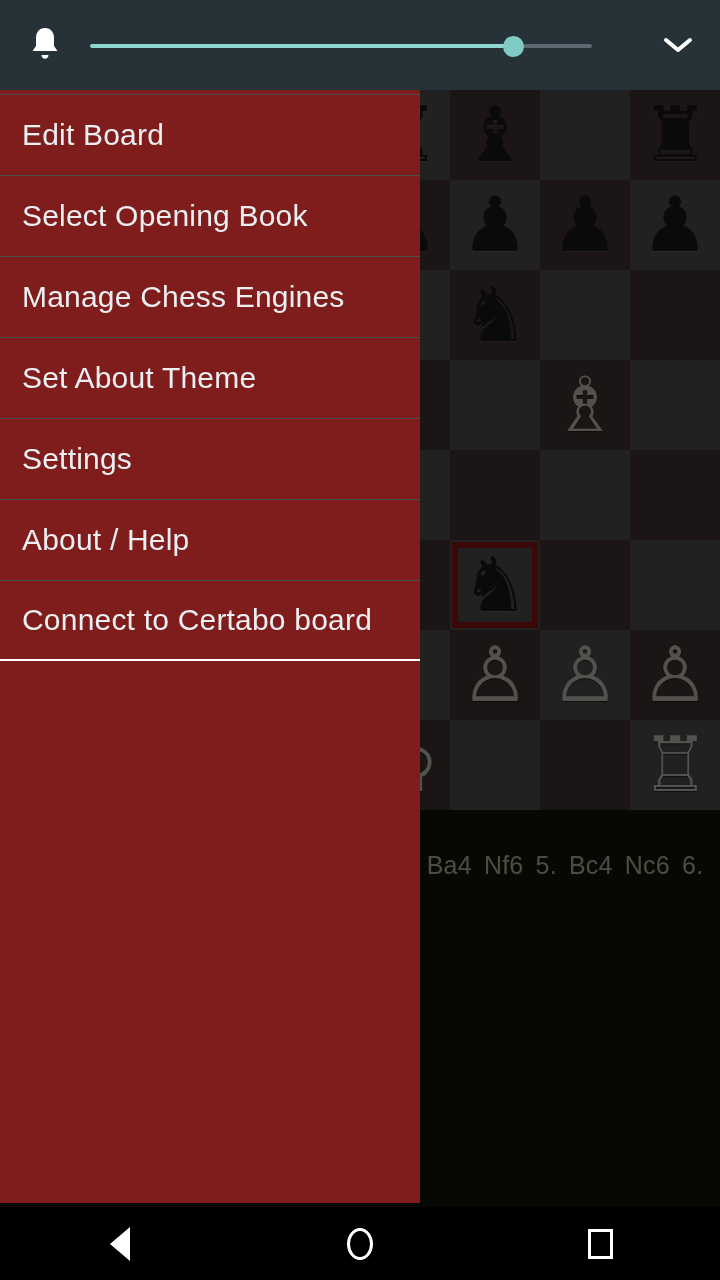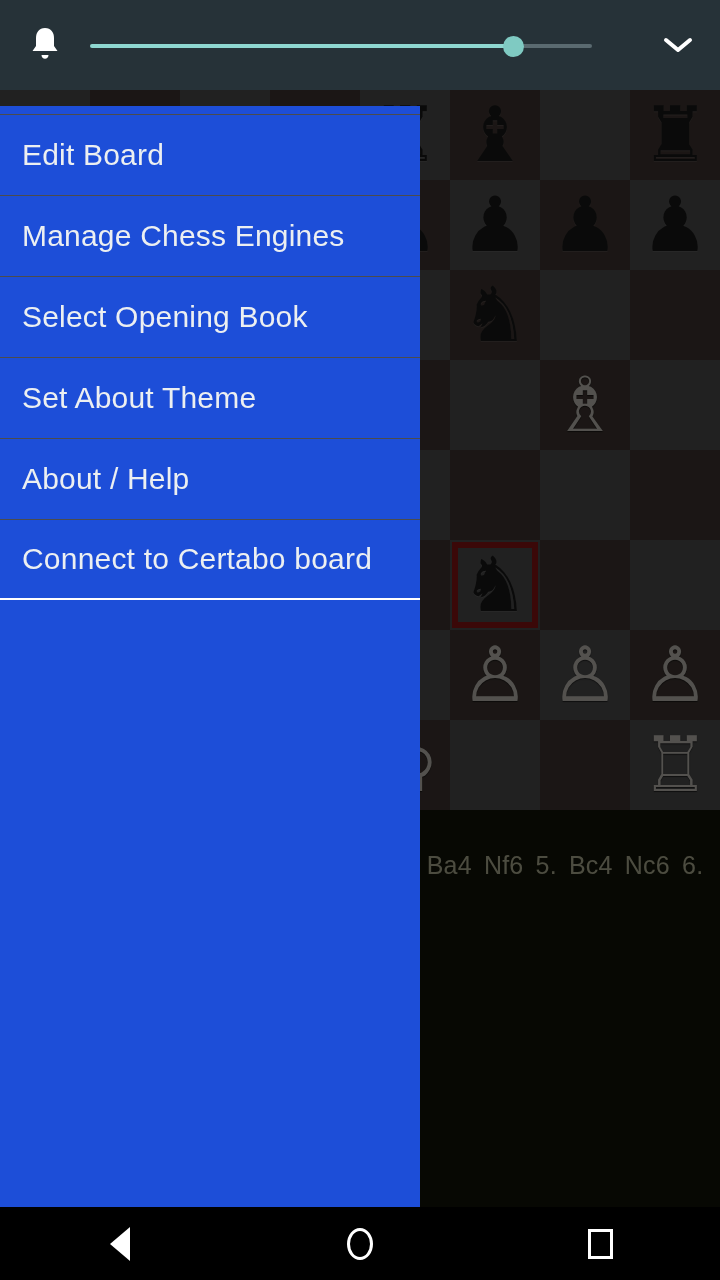--- a/index.html
+++ b/index.html
@@ -118,23 +118,23 @@
 
   
   #scrim {
     position: absolute; left: 0; top: 90px;
     width: 720px; height: 1117px;
     background: rgba(0,0,0,.62);
   }
 
   
   #menu {
-    position: absolute; left: 0; top: 106px;
+    position: absolute; left: 0; top: 86px;
     width: 420px; height: 1117px;
-    background: #1d4ed8;
+    background: #7f1d1d;
     overflow: hidden;
   }
   .menu-item {
     position: relative;
     height: 81px;
     display: flex; align-items: center;
     padding-left: 22px;
     color: #eceff1;
     font-size: 30px;
     letter-spacing: .2px;
@@ -321,27 +321,30 @@
   </div>
 
   <div id="scrim"></div>
 
   <div id="menu">
     <div id="menu-spacer"></div>
   <div class="menu-item">
         <span>Edit Board</span>
       </div>
       <div class="menu-item">
+        <span>Select Opening Book</span>
+      </div>
+      <div class="menu-item">
         <span>Manage Chess Engines</span>
       </div>
       <div class="menu-item">
-        <span>Select Opening Book</span>
-      </div>
-      <div class="menu-item">
         <span>Set About Theme</span>
+      </div>
+      <div class="menu-item">
+        <span>Settings</span>
       </div>
       <div class="menu-item">
         <span>About / Help</span>
       </div>
       <div class="menu-item">
         <span>Connect to Certabo board</span>
       </div>
     </div>
 
   <div id="volume-shade">

